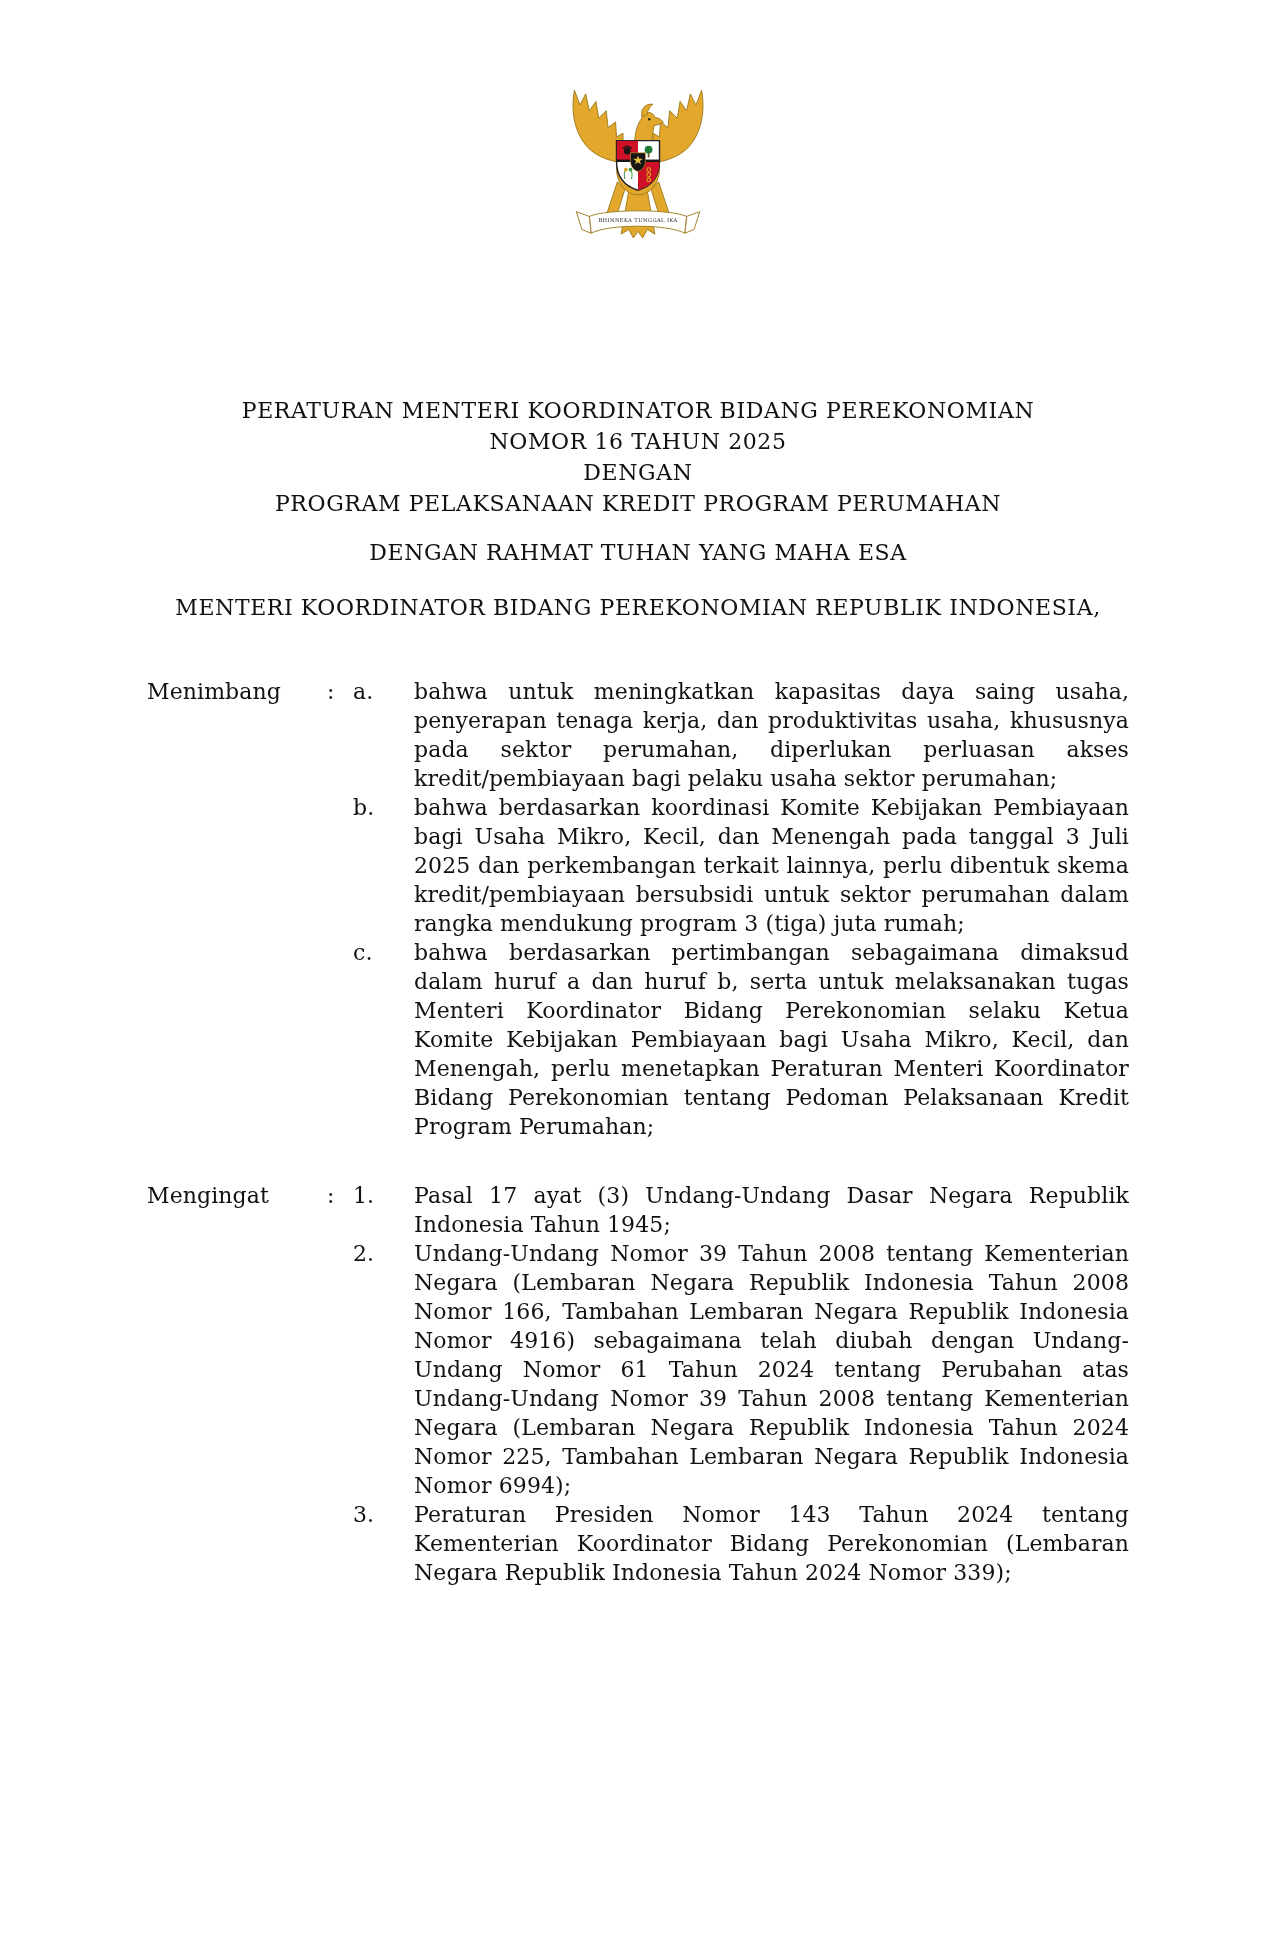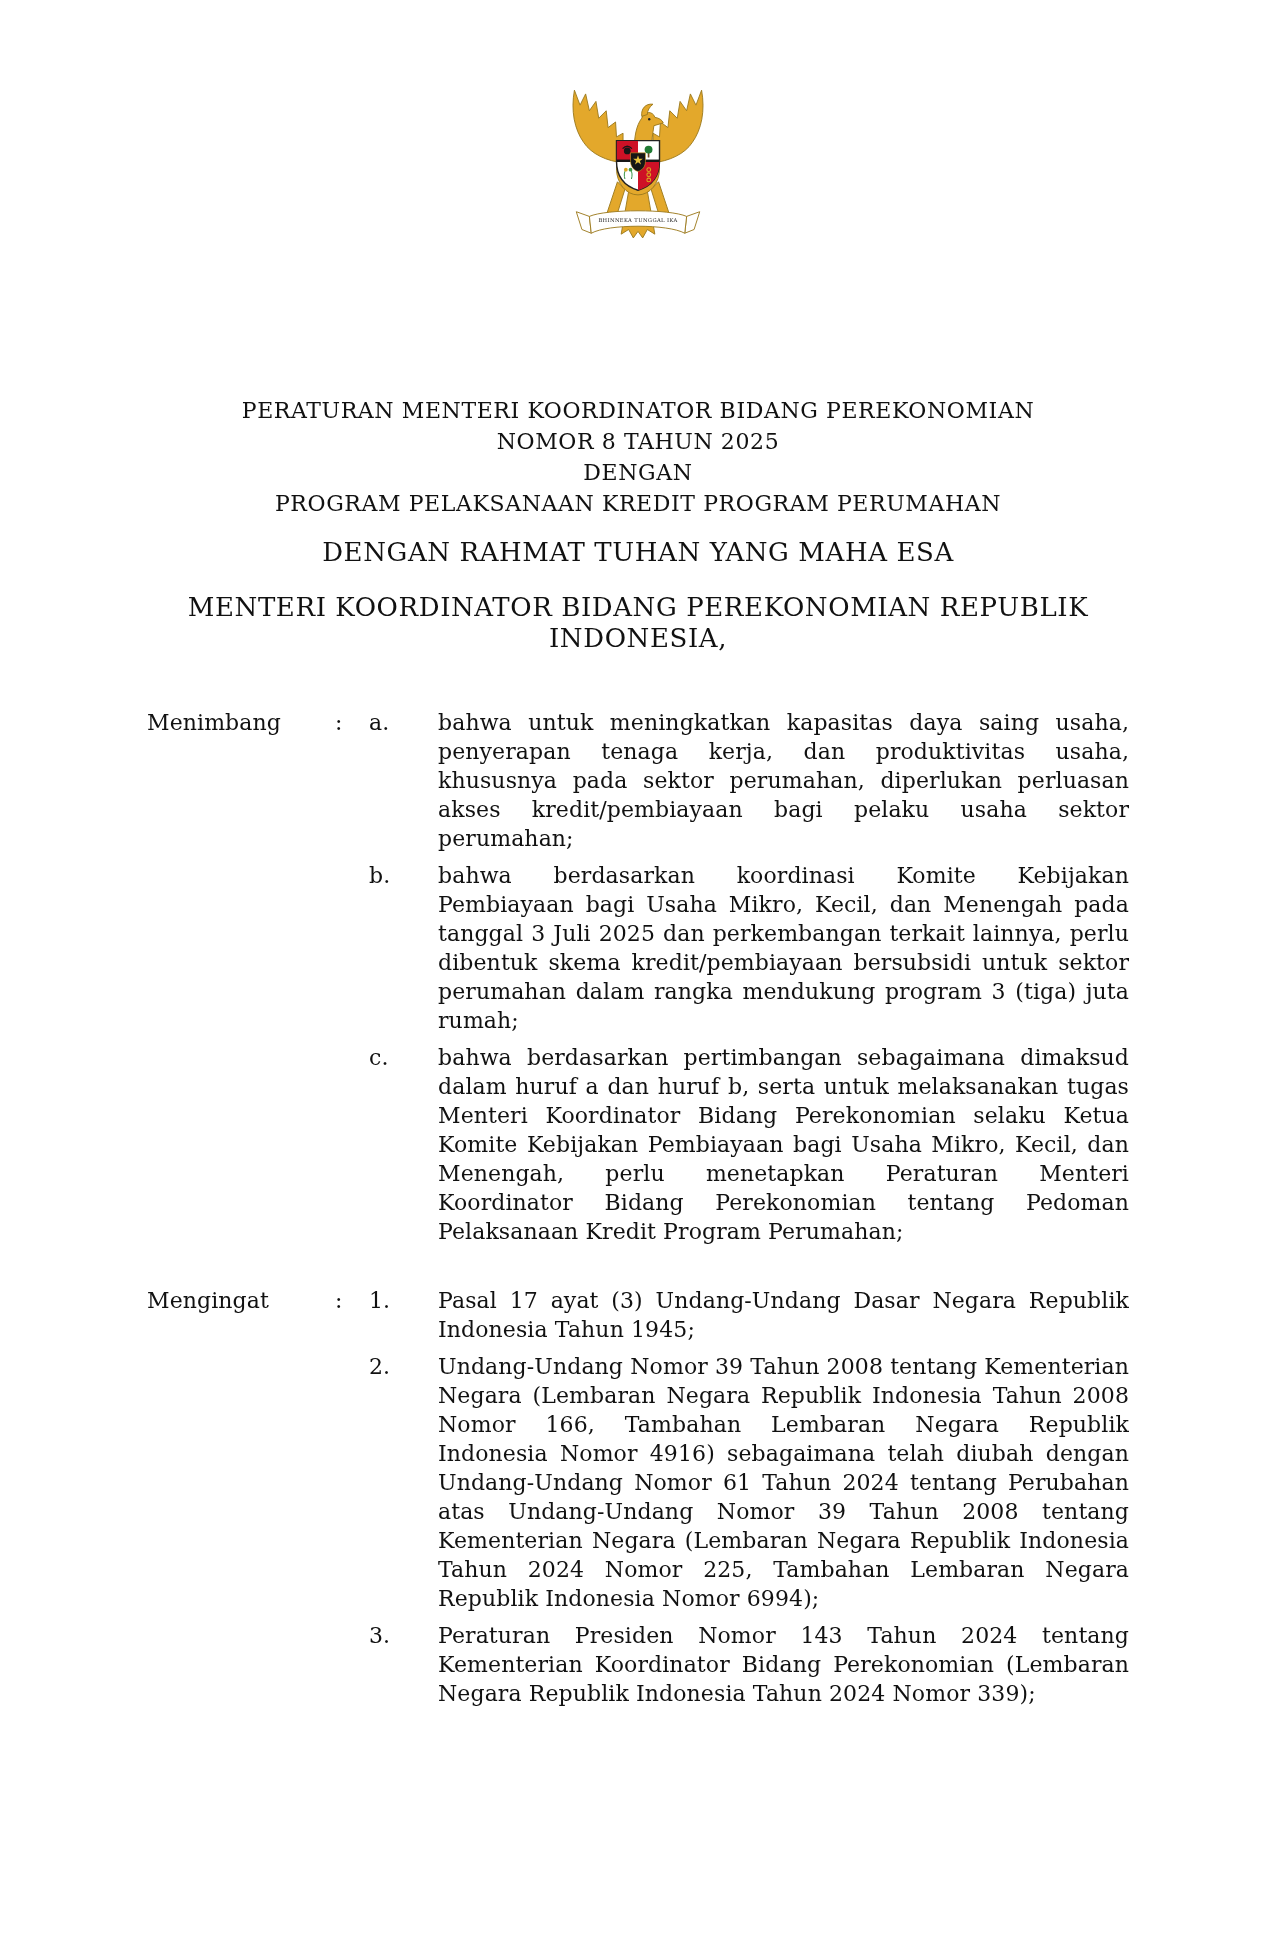--- a/index.html
+++ b/index.html
@@ -25,33 +25,32 @@
   }
   .title-block {
     margin-top: 144px;
     text-align: center;
     font-size: 22px;
     line-height: 31px;
     letter-spacing: 0.6px;
   }
   .center-line {
     text-align: center;
-    font-size: 26px;
+    font-size: 22px;
     line-height: 31px;
     letter-spacing: 0.6px;
   }
   .invocation { margin-top: 18px; }
   .authority  { margin-top: 24px; }
   .clause {
     display: grid;
     grid-template-columns: 180px 26px 61px 1fr;
     font-size: 22px;
     line-height: 29px;
     letter-spacing: 0.1px;
-    gap: 8px;
   }
   .clause.menimbang { margin-top: 54px; }
   .clause.mengingat { margin-top: 40px; }
   .c-label, .c-colon, .c-marker { white-space: nowrap; }
   .c-text {
     text-align: justify;
     text-justify: inter-word;
   }
 </style>
 </head>
@@ -109,21 +108,21 @@
         <path d="M28,163 C46,155 114,155 132,163 L130,181 C112,171 48,171 30,181 Z" fill="#ffffff" stroke="#9C7A1E" stroke-width="1"></path>
         <text x="80" y="169.5" text-anchor="middle" font-size="5.6" letter-spacing="0.4" fill="#222222" font-family="DejaVu Serif, serif">BHINNEKA TUNGGAL IKA</text>
       </g>
     </svg>
   </div>
 
   <div class="content">
 
     <div class="title-block">
       <div>PERATURAN MENTERI KOORDINATOR BIDANG PEREKONOMIAN</div>
-      <div>NOMOR 8 TAHUN 2025</div>
+      <div>NOMOR 16 TAHUN 2025</div>
       <div>DENGAN</div>
       <div>PROGRAM PELAKSANAAN KREDIT PROGRAM PERUMAHAN</div>
     </div>
 
     <div class="center-line invocation">DENGAN RAHMAT TUHAN YANG MAHA ESA</div>
 
     <div class="center-line authority">MENTERI KOORDINATOR BIDANG PEREKONOMIAN REPUBLIK INDONESIA,</div>
 
     <div class="clause menimbang">
       <div class="c-label">Menimbang</div>

